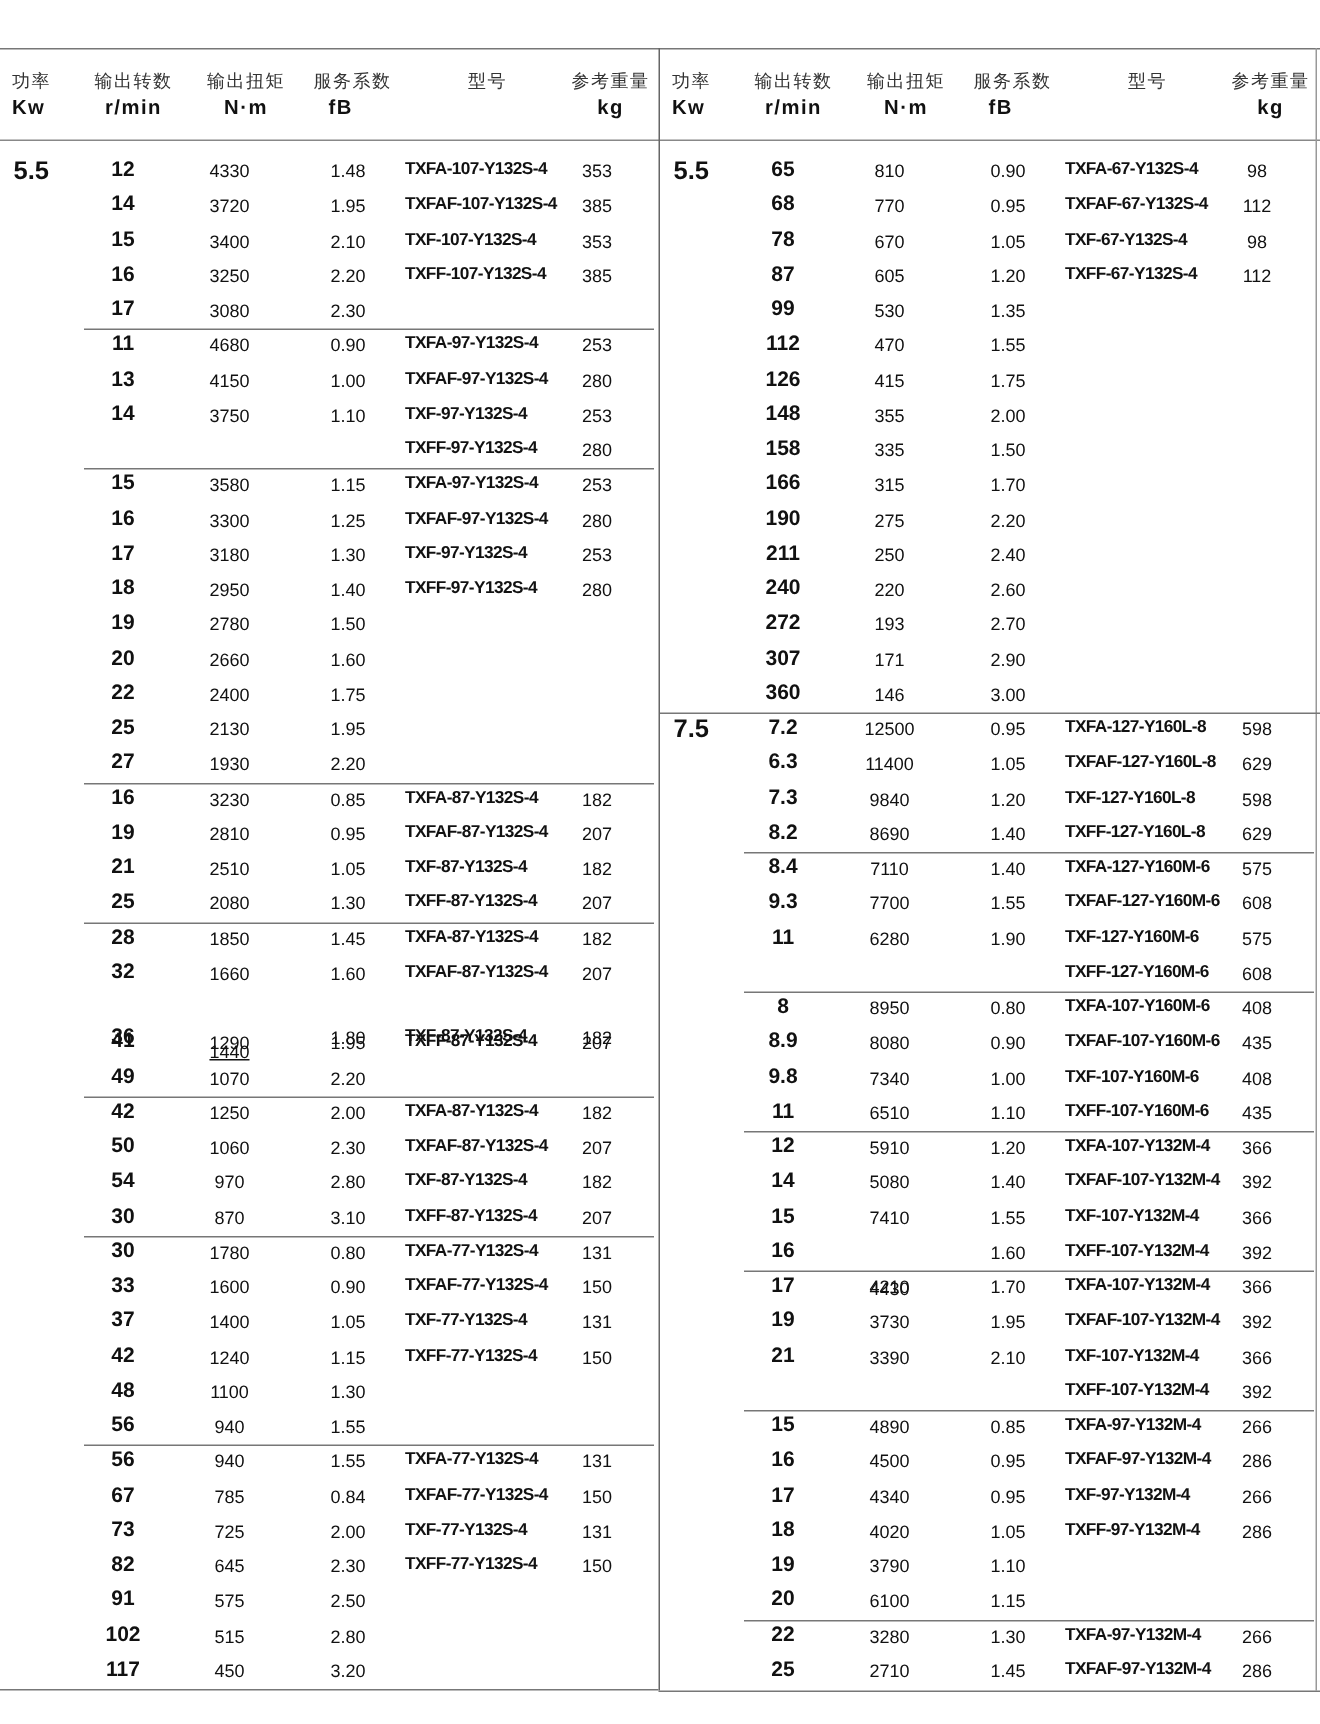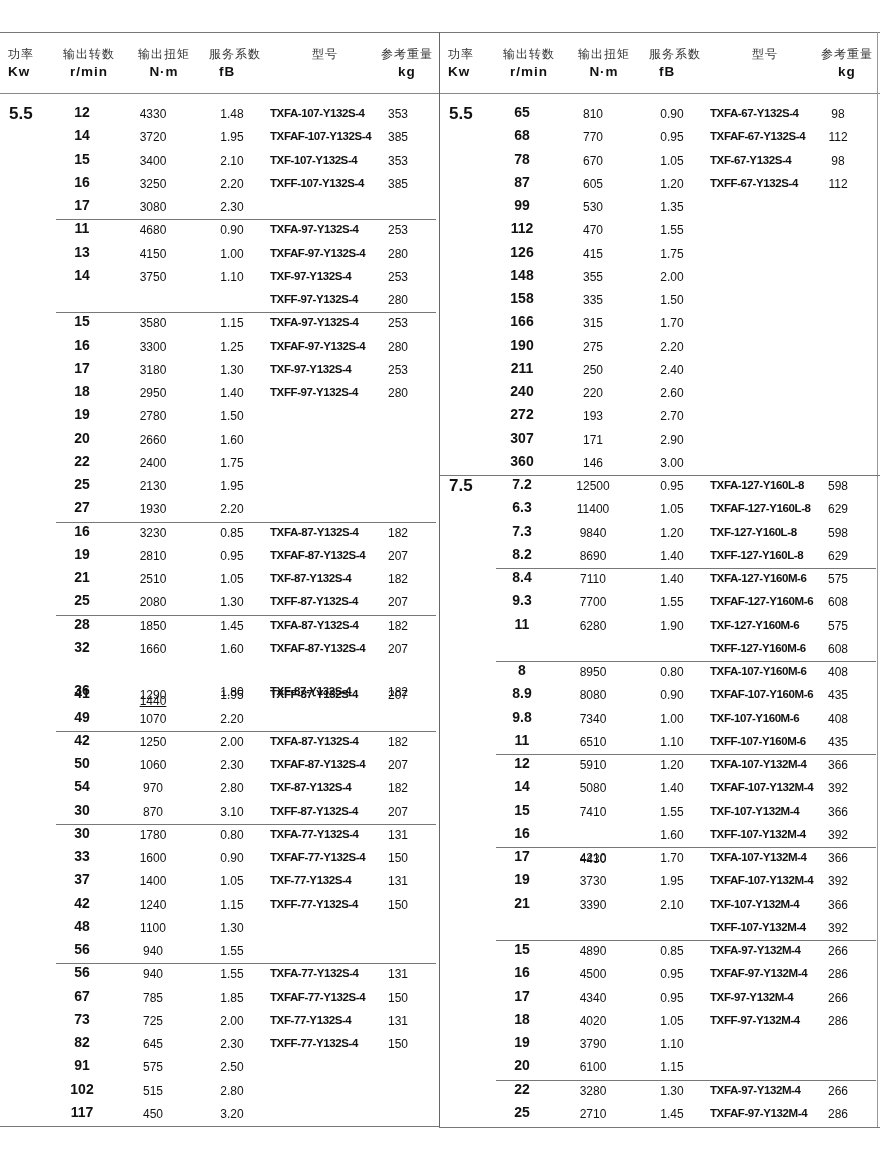--- a/index.html
+++ b/index.html
@@ -350,21 +350,21 @@
     <div style="position:absolute;left:0px;top:964.25px;width:440px;height:23.25px;">
       <div class="cell rpm" style="left:52px;top:0px;">56</div>
       <div class="cell tq" style="left:128px;top:3px;">940</div>
       <div class="cell fb" style="left:212px;top:3px;">1.55</div>
       <div class="cell model" style="left:270px;top:3px;">TXFA-77-Y132S-4</div>
       <div class="cell kg" style="left:383px;top:3px;">131</div>
     </div>
     <div style="position:absolute;left:0px;top:987.5px;width:440px;height:23.25px;">
       <div class="cell rpm" style="left:52px;top:0px;">67</div>
       <div class="cell tq" style="left:128px;top:3px;">785</div>
-      <div class="cell fb" style="left:212px;top:3px;">1.85</div>
+      <div class="cell fb" style="left:212px;top:3px;">0.84</div>
       <div class="cell model" style="left:270px;top:3px;">TXFAF-77-Y132S-4</div>
       <div class="cell kg" style="left:383px;top:3px;">150</div>
     </div>
     <div style="position:absolute;left:0px;top:1010.75px;width:440px;height:23.25px;">
       <div class="cell rpm" style="left:52px;top:0px;">73</div>
       <div class="cell tq" style="left:128px;top:3px;">725</div>
       <div class="cell fb" style="left:212px;top:3px;">2.00</div>
       <div class="cell model" style="left:270px;top:3px;">TXF-77-Y132S-4</div>
       <div class="cell kg" style="left:383px;top:3px;">131</div>
     </div>

